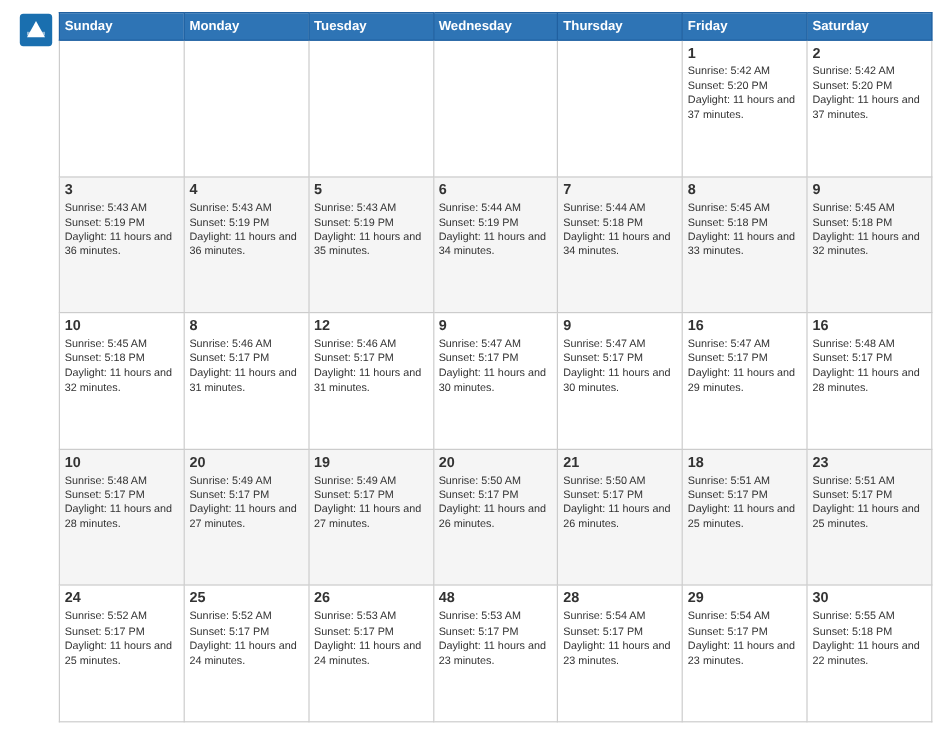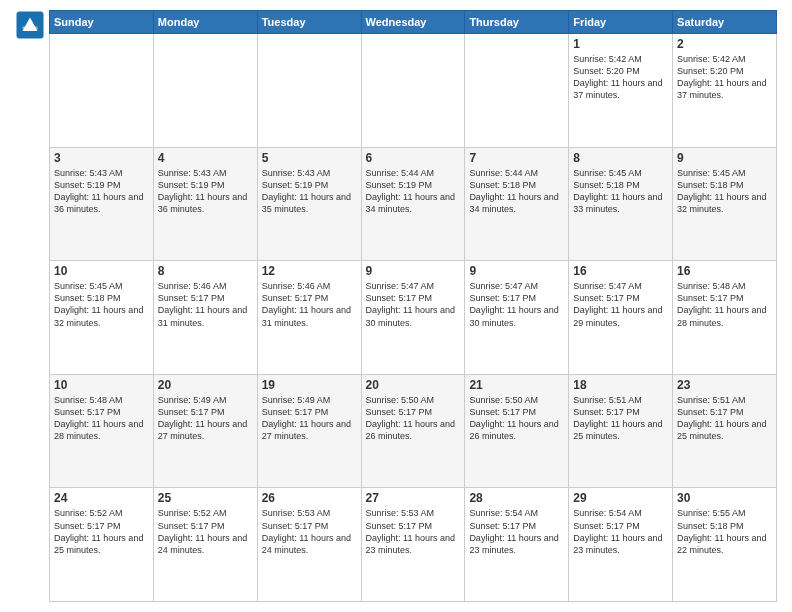--- a/index.html
+++ b/index.html
@@ -241,21 +241,21 @@
           </td>
           <td>
             <span class="day-num">25</span>
             <div class="day-info">Sunrise: 5:52 AM<br>Sunset: 5:17 PM<br>Daylight: 11 hours and 24 minutes.</div>
           </td>
           <td>
             <span class="day-num">26</span>
             <div class="day-info">Sunrise: 5:53 AM<br>Sunset: 5:17 PM<br>Daylight: 11 hours and 24 minutes.</div>
           </td>
           <td>
-            <span class="day-num">27</span>
+            <span class="day-num">48</span>
             <div class="day-info">Sunrise: 5:53 AM<br>Sunset: 5:17 PM<br>Daylight: 11 hours and 23 minutes.</div>
           </td>
           <td>
             <span class="day-num">28</span>
             <div class="day-info">Sunrise: 5:54 AM<br>Sunset: 5:17 PM<br>Daylight: 11 hours and 23 minutes.</div>
           </td>
           <td>
             <span class="day-num">29</span>
             <div class="day-info">Sunrise: 5:54 AM<br>Sunset: 5:17 PM<br>Daylight: 11 hours and 23 minutes.</div>
           </td>

